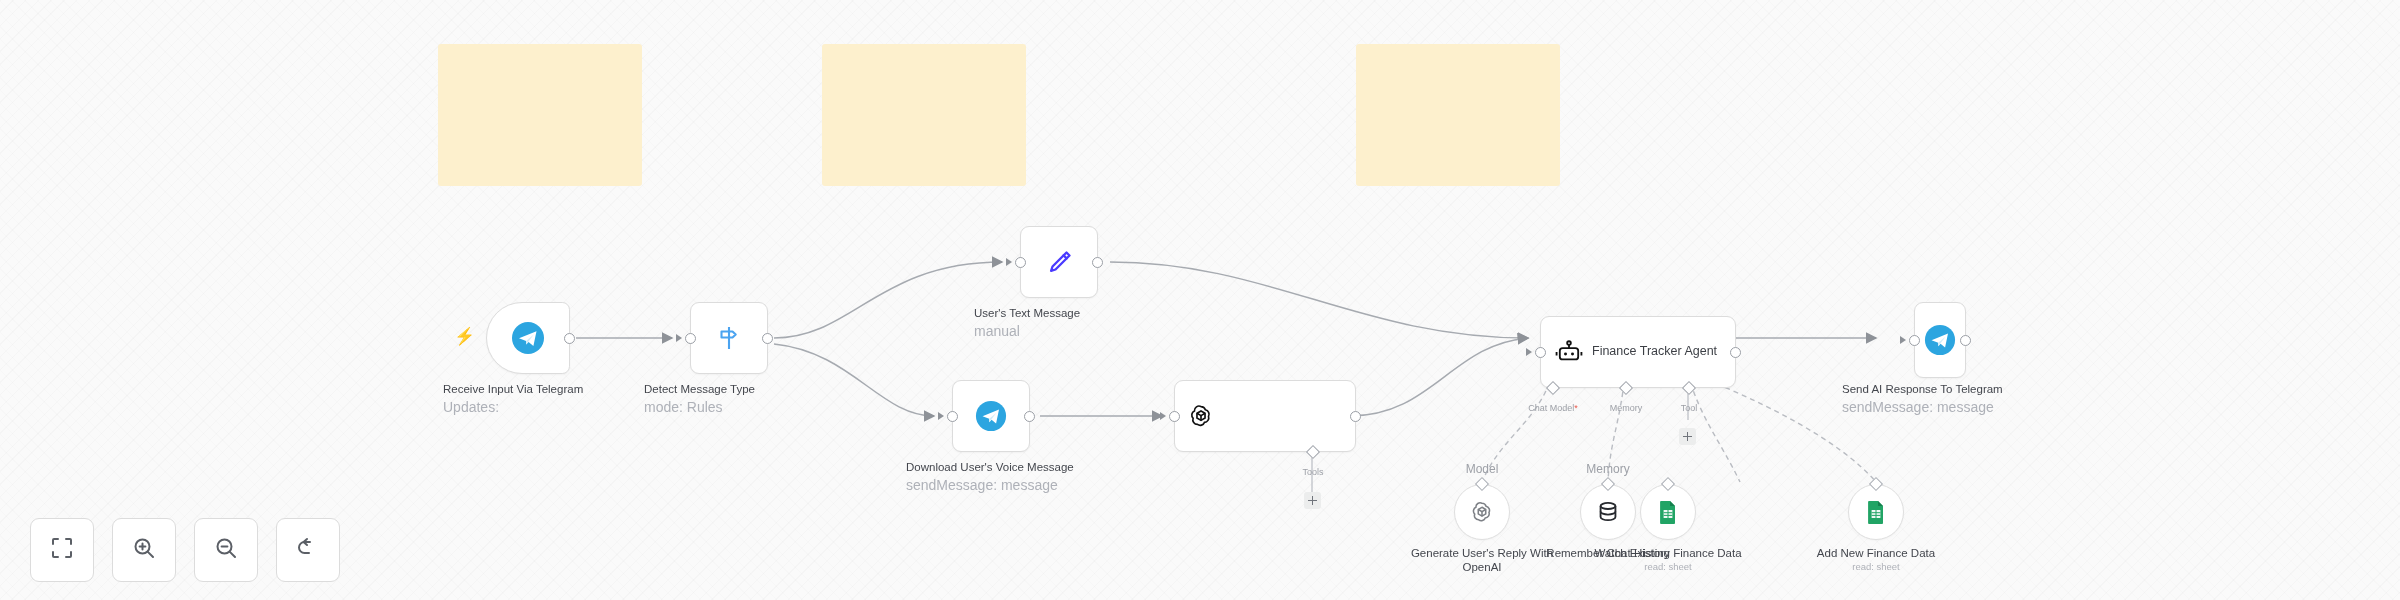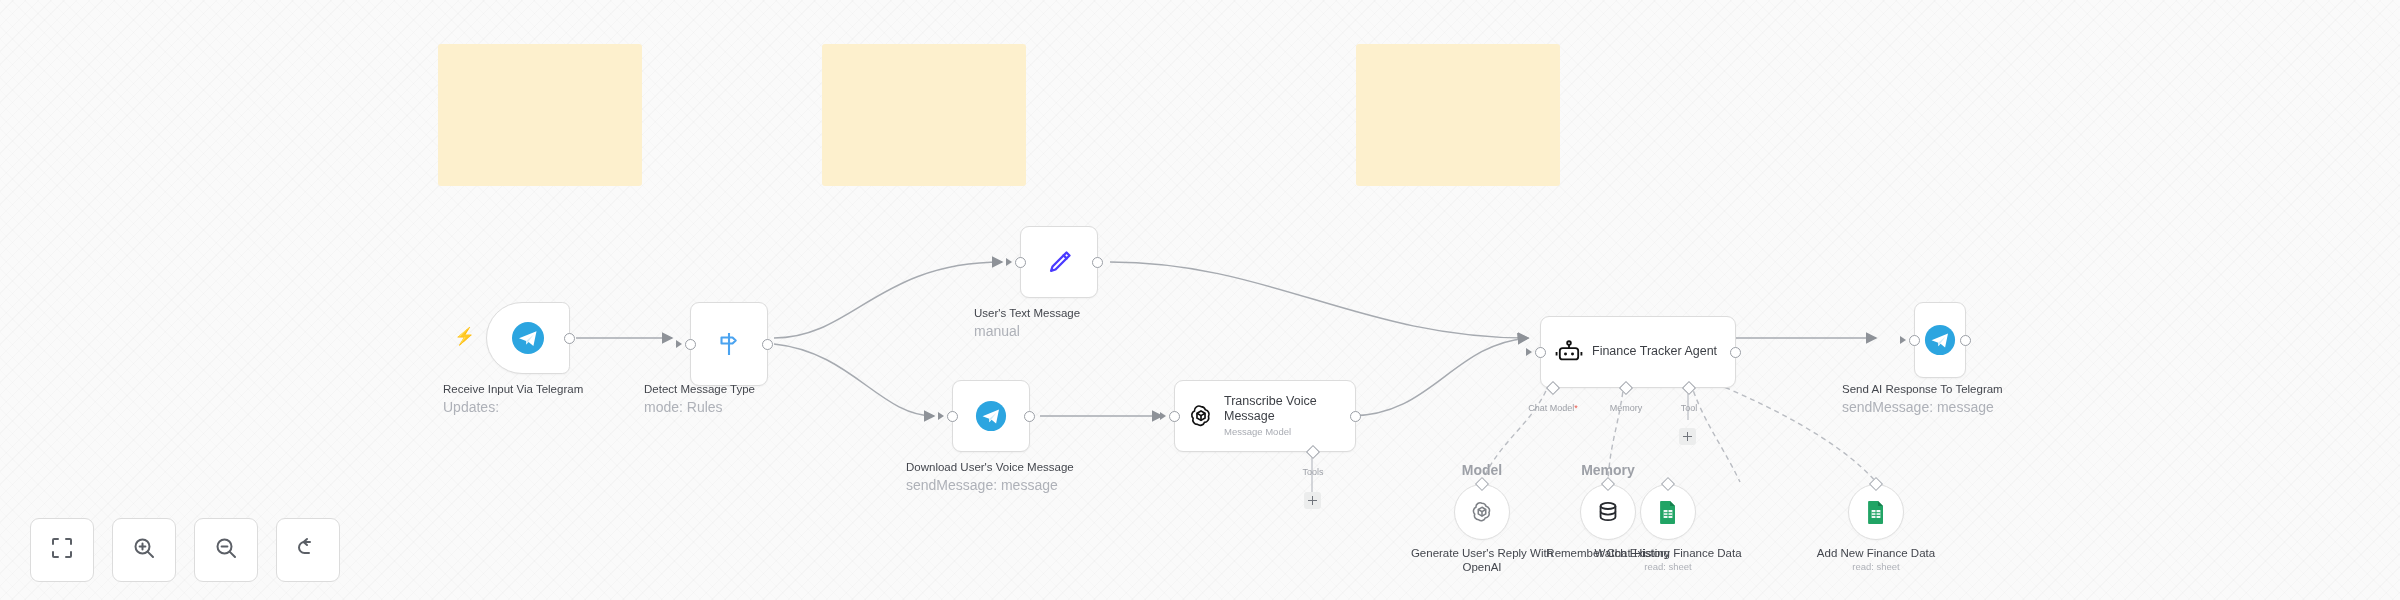--- a/index.html
+++ b/index.html
@@ -201,24 +201,23 @@
     font-size: 9.5px;
     color: #aeb1b8;
     line-height: 1.3;
     margin-top: 1px;
   }
   .subnode-toplabel {
     position: absolute;
     top: -22px;
     left: 50%;
     transform: translateX(-50%);
-    font-size: 14px;
+    font-size: 12px;
     color: #9da0a7;
     white-space: nowrap;
-    font-weight: bold;
   }
 
   
   .plus-btn {
     position: absolute;
     width: 17px; height: 17px;
     border-radius: 3px;
     background: #eceded;
     display: flex;
     align-items: center;
@@ -313,21 +312,21 @@
         </svg>
       </div>
       <div class="port out"></div>
     </div>
     <div class="node-caption" style="top:80px;">
       <div class="cap-title">Receive Input Via Telegram</div>
       <div class="cap-sub">Updates:</div>
     </div>
   </div>
 
-  <div class="node" style="left:690px; top:302px; width:78px; height:84px;">
+  <div class="node" style="left:690px; top:302px; width:78px; height:72px;">
     <div class="node-box">
       <div class="arrowhead"></div>
       <div class="port in"></div>
       <div class="node-icon" style="width:100%;justify-content:center;">
         <svg width="28" height="28" viewBox="0 0 28 28" fill="none" stroke="#4aa3f0" stroke-width="2.1" stroke-linejoin="round">
           <path d="M14 3 v22"></path>
           <path d="M6.5 7.5 h11 l3.2 3 -3.2 3 h-11 z" fill="none"></path>
           <path d="M14 16.5 h0"></path>
         </svg>
       </div>
@@ -384,24 +383,20 @@
         <svg width="28" height="28" viewBox="0 0 32 32" fill="none" stroke="#111111" stroke-width="1.9">
           <path d="M16 5.2 a5.2 5.2 0 0 1 5.0 3.7 a5.2 5.2 0 0 1 3.6 7.6
                    a5.2 5.2 0 0 1 -4.6 6.8 a5.2 5.2 0 0 1 -8.0 2.3
                    a5.2 5.2 0 0 1 -5.0 -7.0 a5.2 5.2 0 0 1 1.5 -8.4
                    a5.2 5.2 0 0 1 7.5 -5.0 z"></path>
           <path d="M16 10.2 l4.6 2.7 v5.4 L16 21 l-4.6 -2.7 v-5.4 z"></path>
           <path d="M11.4 12.9 L16 15.6 l4.6 -2.7"></path>
           <path d="M16 15.6 V21"></path>
         </svg>
       </div>
-      <div class="node-inner-text">
-        <div class="node-inner-title">Transcribe Voice Message</div>
-        <div class="node-inner-sub">Message Model</div>
-      </div>
       <div class="port out"></div>
 
       <div class="dport" style="left:133px; bottom:-6px;"></div>
       <div class="dport-label" style="left:138px; bottom:-26px;">
         <span>Tools</span>
       </div>
     </div>
     <div class="plus-btn" style="left:130px; top:112px;"></div>
   </div>
 

